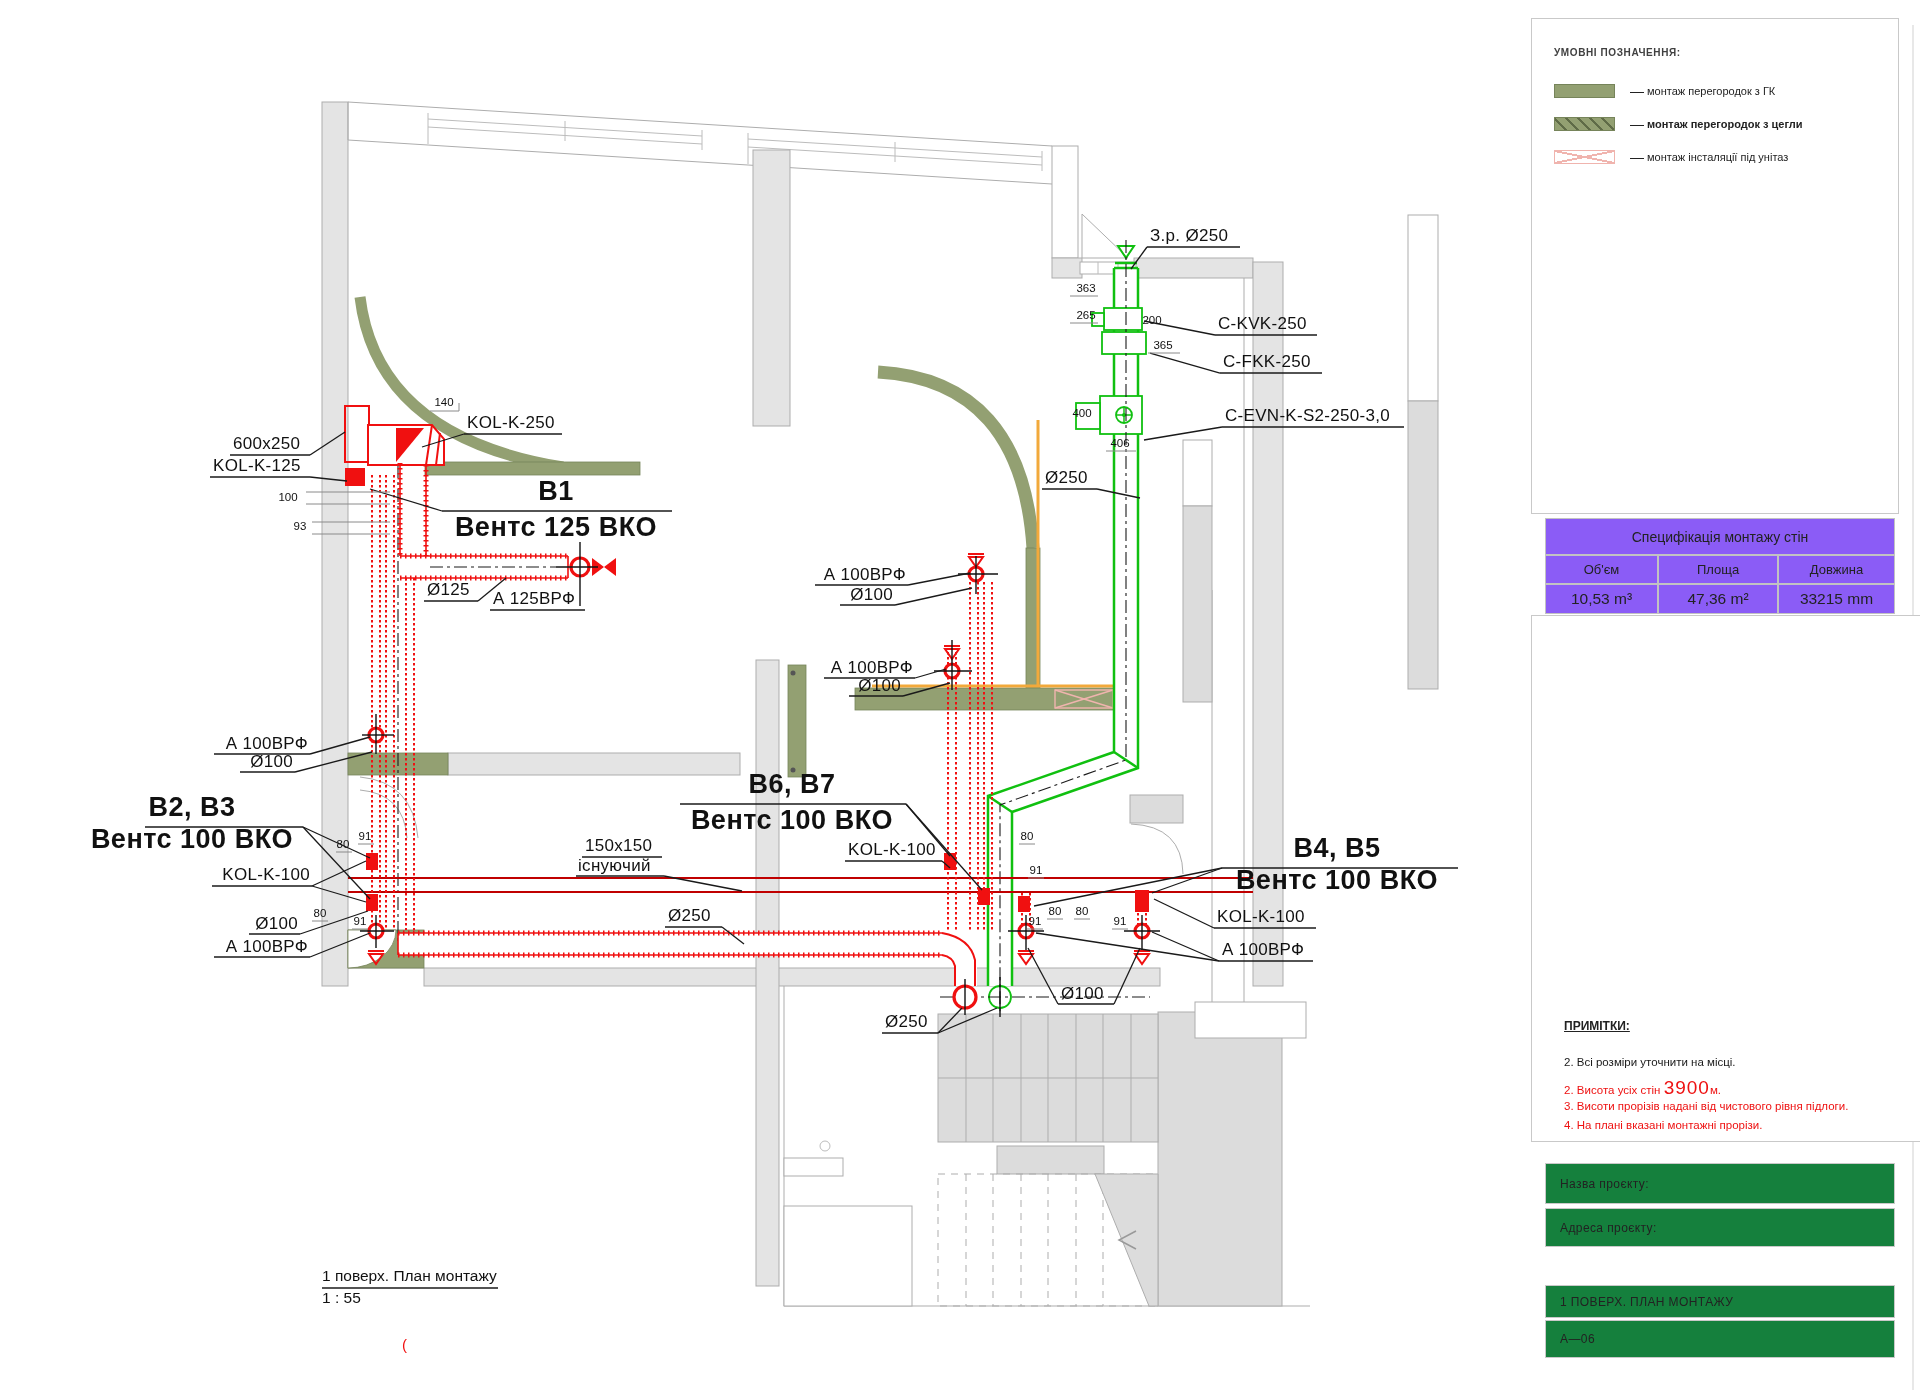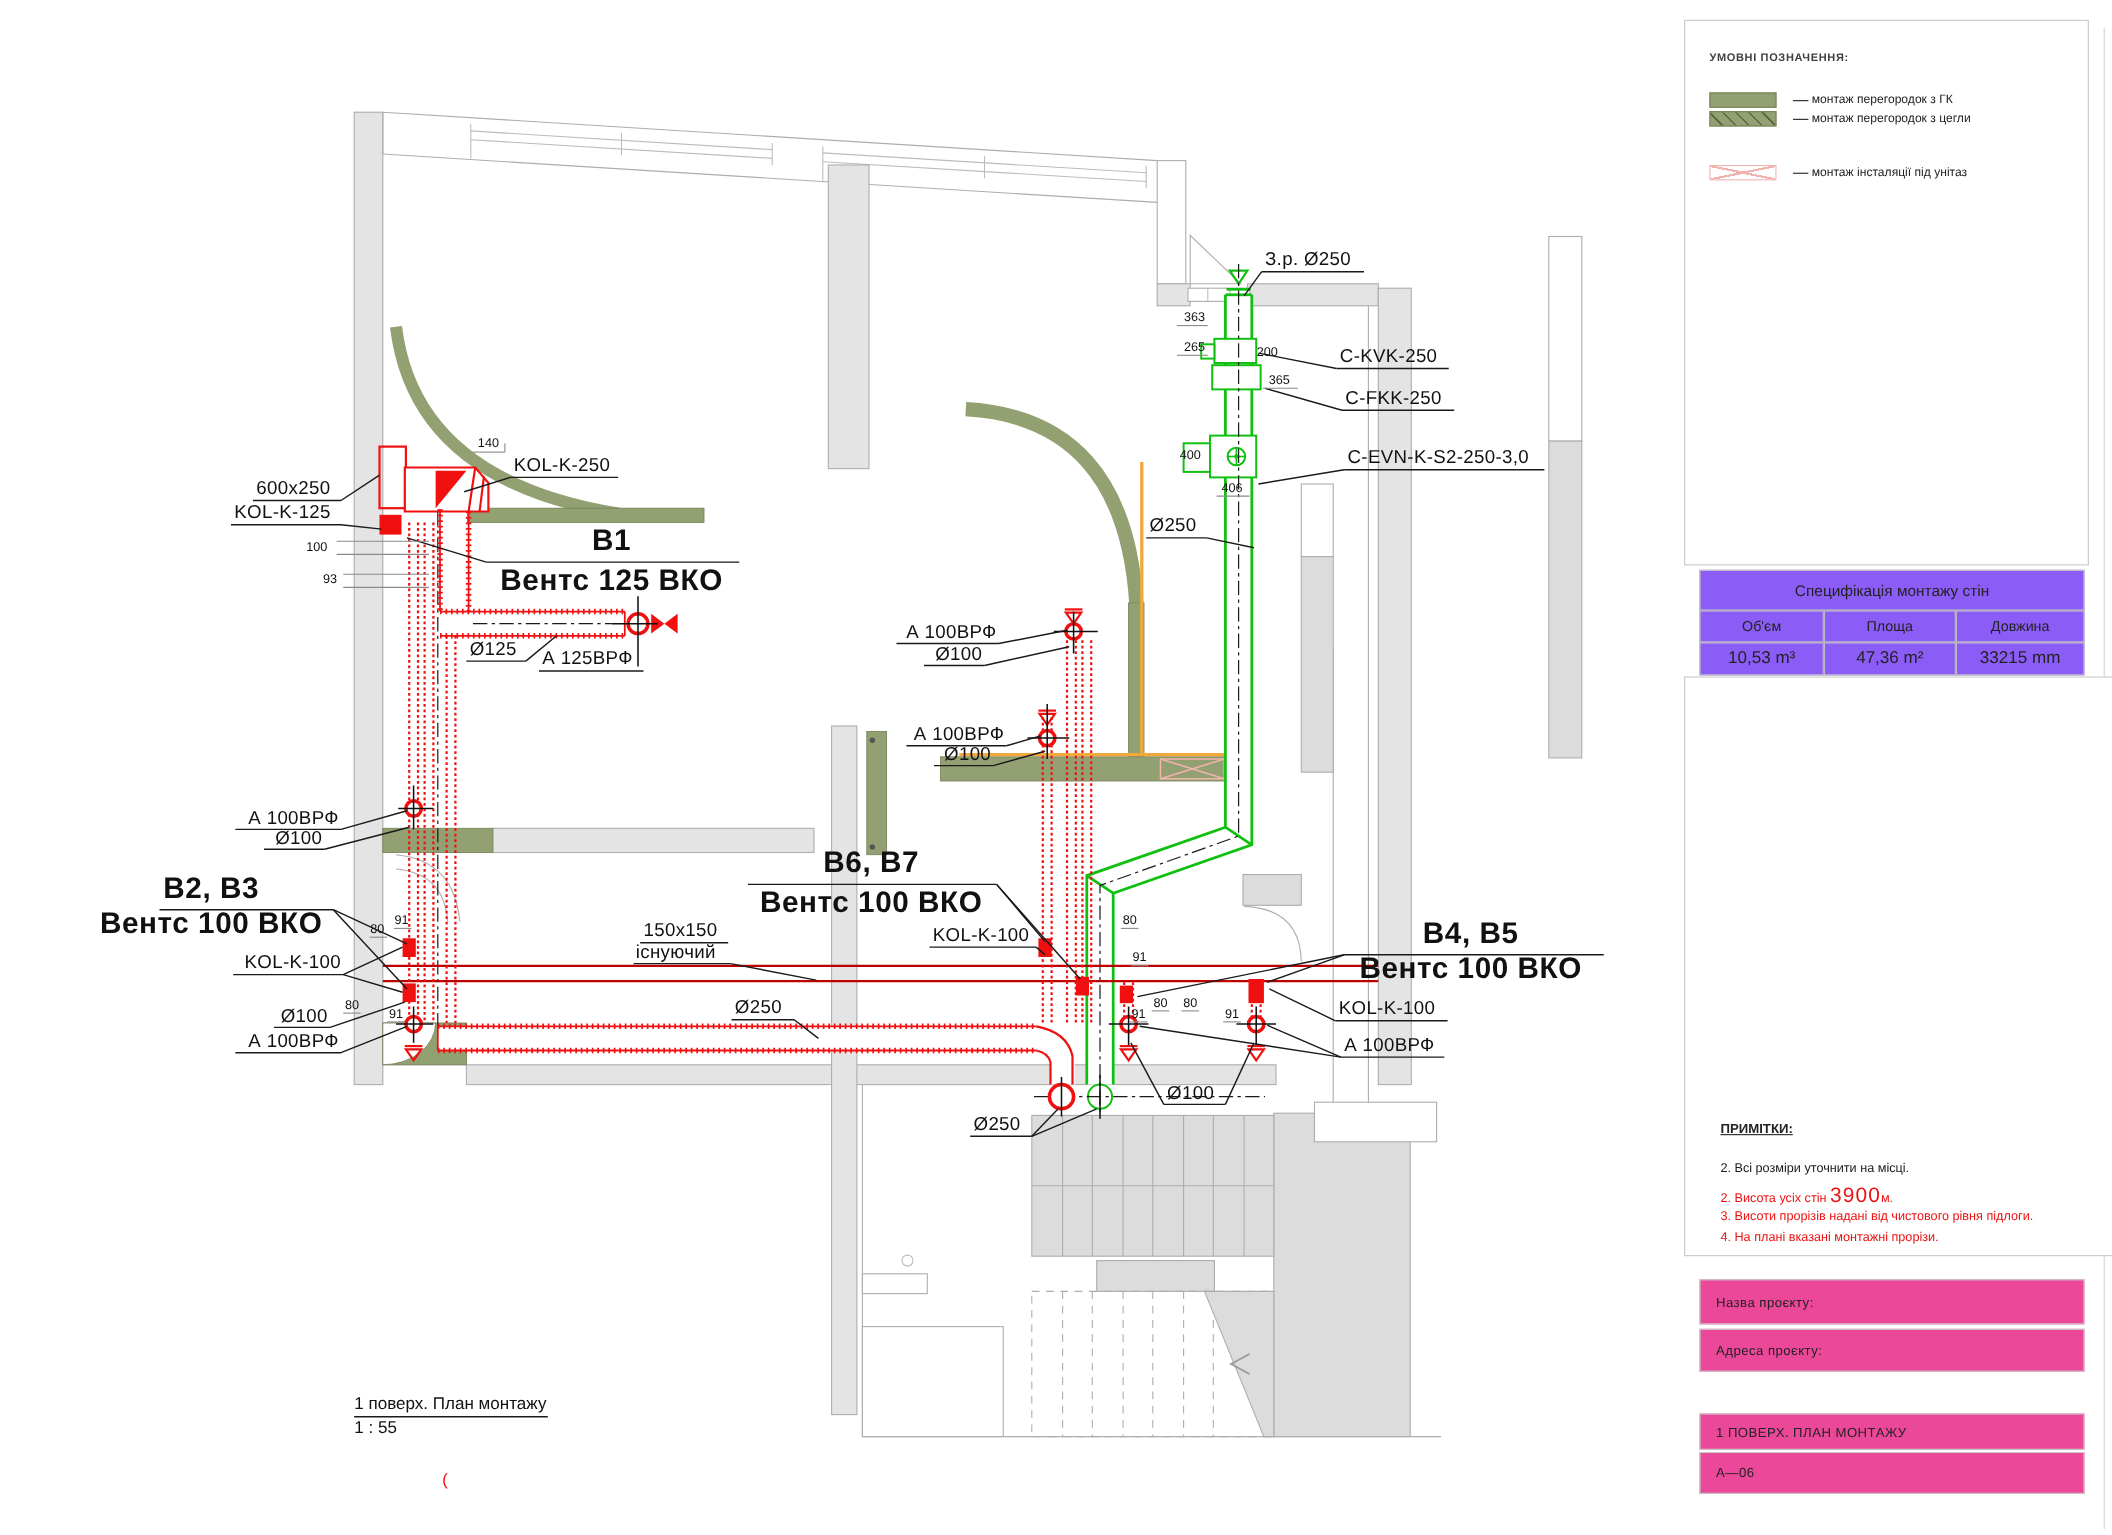--- a/index.html
+++ b/index.html
@@ -53,21 +53,21 @@
   .spec .cell{position:absolute;border:1px solid #c2c2c2;box-sizing:border-box;background:#8b5cf6;
      display:flex;align-items:center;justify-content:center;color:#222;}
   .spec-title{font-size:14px;}
   .spec-head{font-size:13px;}
   .spec-val{font-size:15.5px;}
   .notes-title{position:absolute;font-size:12px;font-weight:700;color:#222;text-decoration:underline;}
   .note-line{position:absolute;font-size:11.5px;white-space:nowrap;}
   .note-black{color:#1a1a1a;}
   .note-red{color:#ee1111;}
   .note-big{font-size:19px;letter-spacing:1px;}
-  .tbrow{position:absolute;border:1px solid #c9c9c9;background:#ec4899;box-sizing:border-box;
+  .tbrow{position:absolute;border:1px solid #c9c9c9;background:#15803d;box-sizing:border-box;
      display:flex;align-items:center;color:#222;}
   .tbrow span{margin-left:14px;font-size:12px;letter-spacing:.4px;white-space:nowrap;}
 </style>
 </head>
 <body>
 
 <div class="sheet">
 
 <svg width="1920" height="1395" viewBox="0 0 1920 1395">
 
@@ -458,21 +458,21 @@
   </g>
 </svg>
 
 
 <div class="pbox" style="left:1531px;top:18px;width:366px;height:494px;">
   <div class="legend-title" style="left:22px;top:28px;">УМОВНІ ПОЗНАЧЕННЯ:</div>
   <div class="leg-row" style="left:22px;top:65px;width:330px;padding-left:28px;">
     <div class="leg-swatch sw-solid"></div>
     <div class="leg-label"><span class="leg-dash"></span><span>монтаж перегородок з ГК</span></div>
   </div>
-  <div class="leg-row" style="left:22px;top:82px;width:330px;">
+  <div class="leg-row" style="left:22px;top:98px;width:330px;font-weight:bold;">
     <div class="leg-swatch sw-hatch"></div>
     <div class="leg-label"><span class="leg-dash"></span><span>монтаж перегородок з цегли</span></div>
   </div>
   <div class="leg-row" style="left:22px;top:131px;width:330px;">
     <div class="leg-swatch sw-cross"></div>
     <div class="leg-label"><span class="leg-dash"></span><span>монтаж інсталяції під унітаз</span></div>
   </div>
 </div>
 
 <div class="spec" style="left:1545px;top:518px;width:350px;height:96px;">

